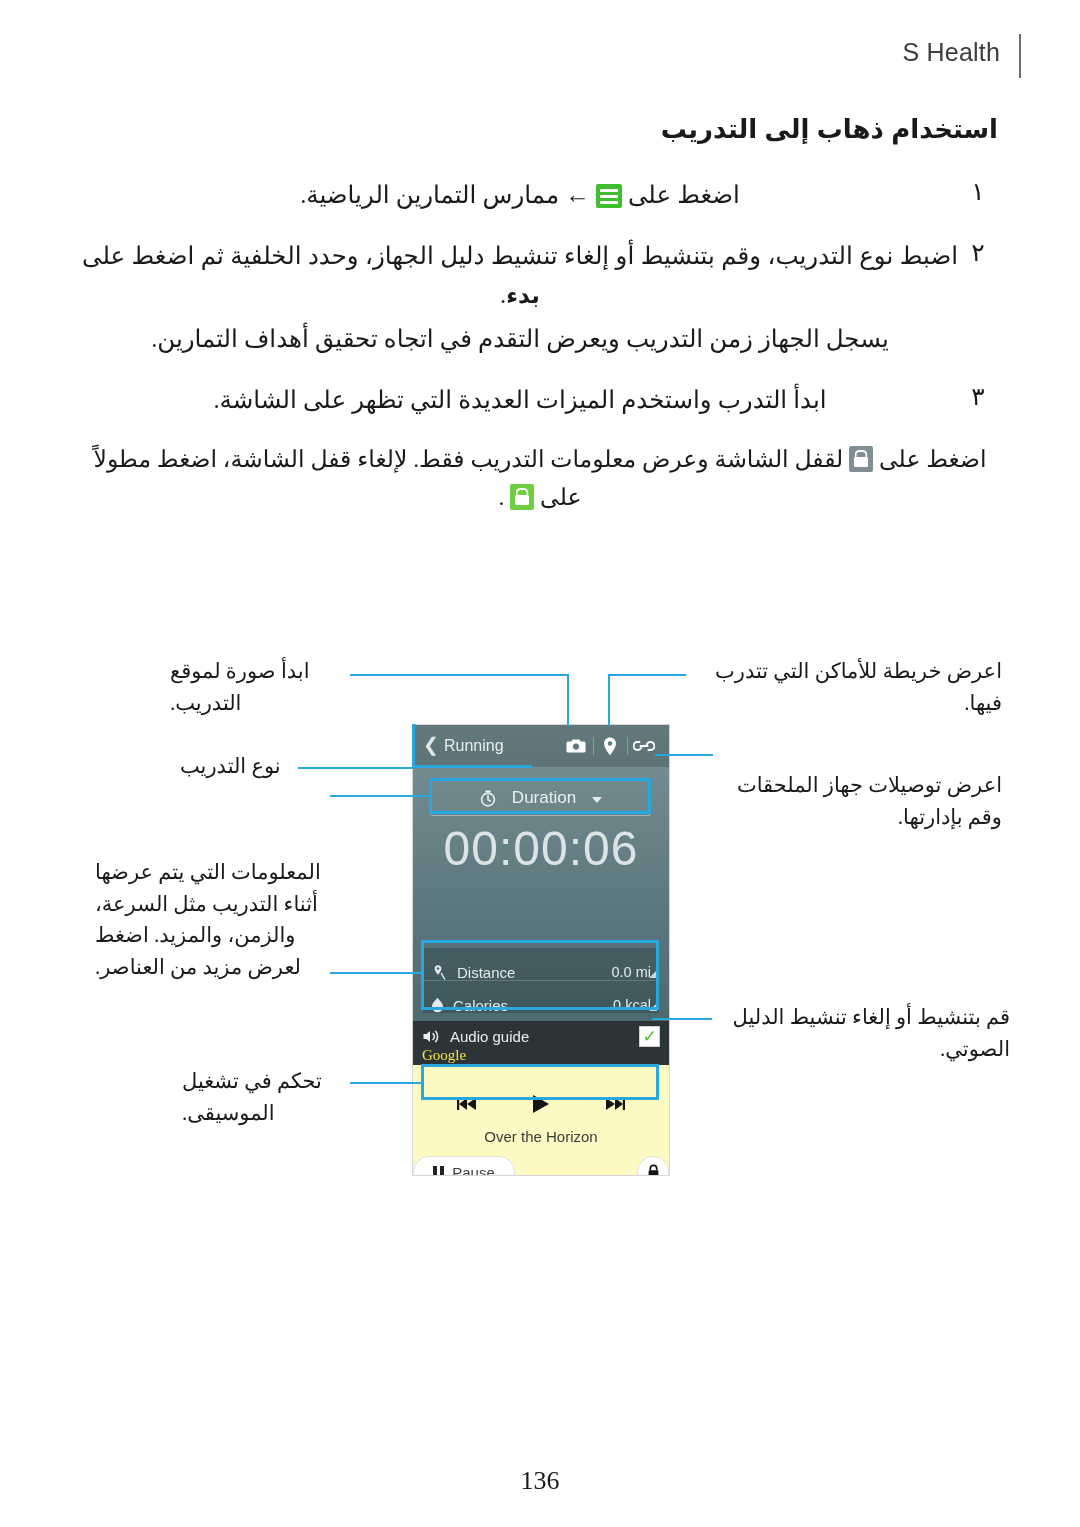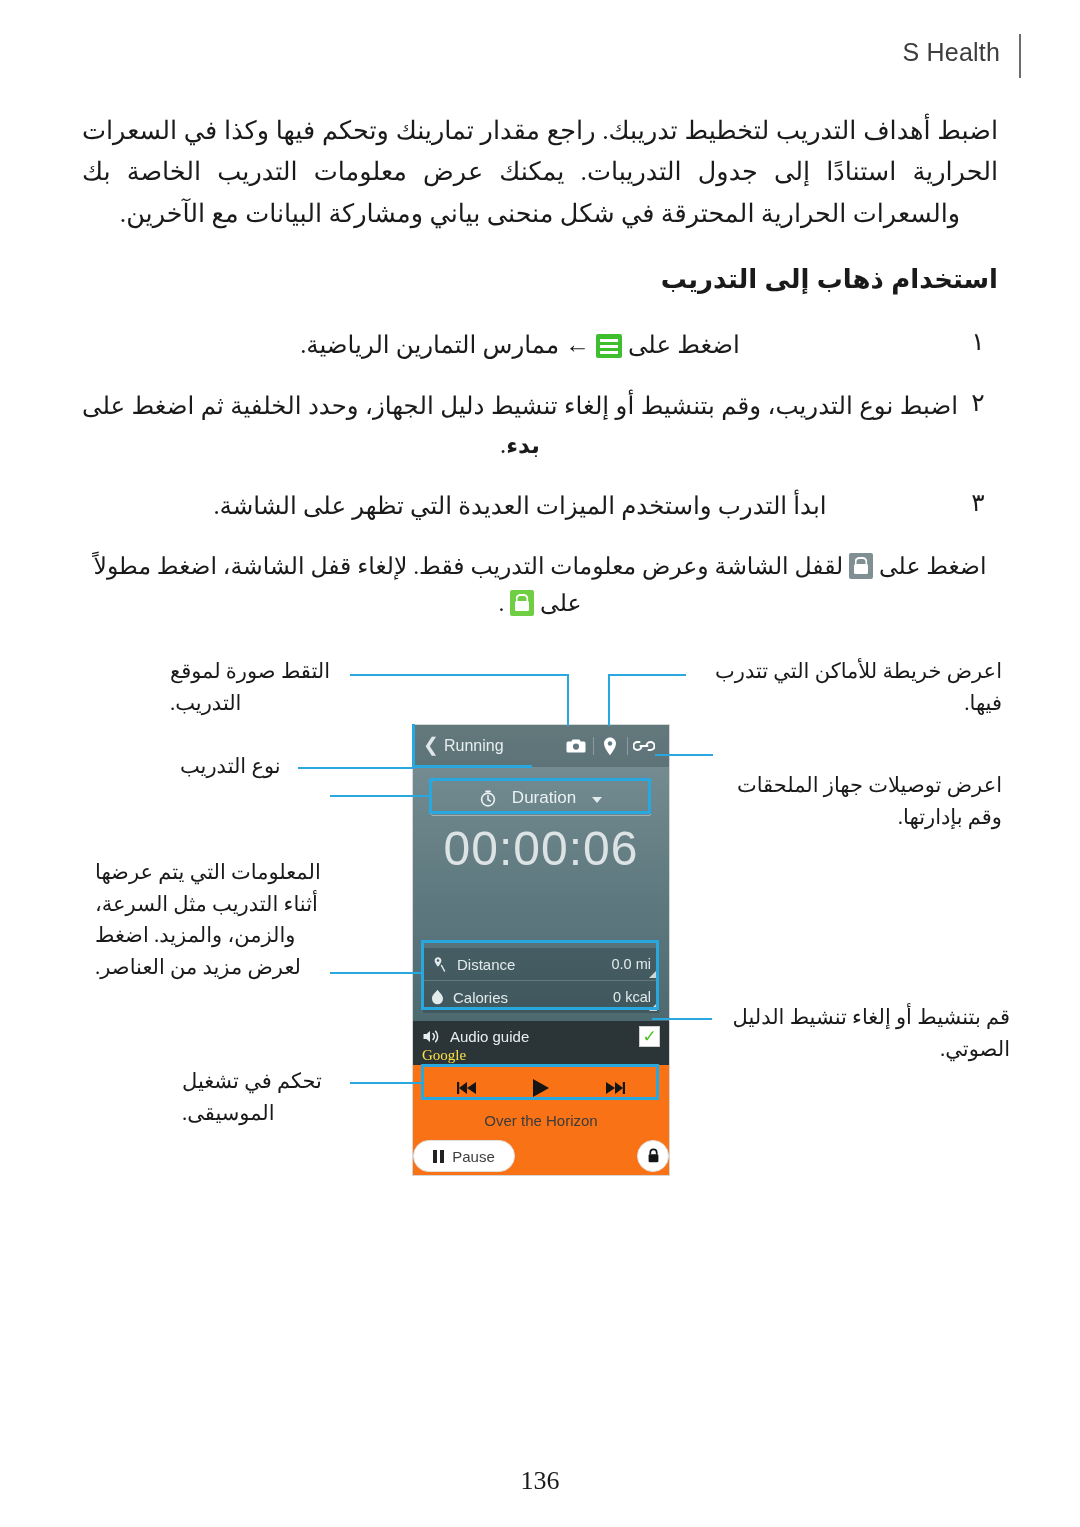--- a/index.html
+++ b/index.html
@@ -261,21 +261,21 @@
 
   .ph-stats {
     position: absolute;
     left: 10px; right: 10px;
     bottom: 8px;
   }
   .ph-stat {
     height: 32px;
     background: rgba(35,52,56,.34);
     display: flex;
-    align-items: center;
+    align-items: flex-start;
     padding: 16px 8px;
     color: #e3eaec;
     font-size: 15px;
     position: relative;
     box-sizing: border-box;
   }
   .ph-stat + .ph-stat { border-top: 1px solid rgba(255,255,255,.18); }
   .ph-stat .lbl { margin-left: 9px; flex: 1 1 auto; }
   .ph-stat .val { font-size: 14.5px; }
   .ph-stat::after {
@@ -315,22 +315,22 @@
   }
   .ph-google {
     position: absolute;
     left: 9px; bottom: 1px;
     color: #fde047;
     font-family: "Liberation Serif", serif;
     font-size: 15px;
   }
 
   .ph-player {
-    background: #f97316;
-    padding-top: 10px;
+    background: #fef9c3;
+    padding-top: 26px;
     height: 110px;
     box-sizing: border-box;
   }
   .ph-transport {
     display: flex;
     align-items: center;
     justify-content: space-around;
     height: 30px;
     padding: 0 18px;
   }
@@ -415,40 +415,40 @@
 <body>
 
 <div class="page-header">
   <div class="header-title">S Health</div>
   <div class="header-rule"></div>
 </div>
 
 <div class="doc-body">
 
 
-  <p class="intro-para">اضبط أهداف التدريب لتخطيط تدريبك. راجع مقدار تمارينك وتحكم فيها وكذا في السعرات الحرارية استنادًا إلى جدول التدريبات. يمكنك عرض معلومات التدريب الخاصة بك والسعرات الحرارية المحترقة في شكل منحنى بياني ومشاركة البيانات مع الآخرين.</p>
 
   <h2 class="title-sub">استخدام ذهاب إلى التدريب</h2>
 
   <div class="steps">
 
     <div class="step">
       <div class="step-num">١</div>
       <div class="step-body">
         <span>اضغط على</span>
         <span class="chip chip-menu"><i></i><i></i><i></i></span>
         <span>← ممارس التمارين الرياضية.</span>
       </div>
     </div>
 
     <div class="step">
       <div class="step-num">٢</div>
       <div class="step-body">
         <span>اضبط نوع التدريب، وقم بتنشيط أو إلغاء تنشيط دليل الجهاز، وحدد الخلفية ثم اضغط على</span>
         <span class="bold">بدء</span><span>.</span>
+        <div class="step-note">يسجل الجهاز زمن التدريب ويعرض التقدم في اتجاه تحقيق أهداف التمارين.</div>
       </div>
     </div>
 
     <div class="step">
       <div class="step-num">٣</div>
       <div class="step-body">ابدأ التدرب واستخدم الميزات العديدة التي تظهر على الشاشة.</div>
     </div>
 
     <div class="sub-note">
       <span>اضغط على</span>
@@ -587,21 +587,21 @@
 
   <div class="hl" style="left:412px; top:52px; width:120px; height:44px; border-right:none; border-top:none;"></div>
   <div class="hl" style="left:429px; top:106px; width:222px; height:36px;"></div>
   <div class="hl" style="left:421px; top:268px; width:238px; height:70px;"></div>
   <div class="hl" style="left:421px; top:392px; width:238px; height:36px;"></div>
 
   <div class="leader v" style="left:567px; top:2px; height:52px;"></div>
   <div class="leader v" style="left:608px; top:2px; height:52px;"></div>
 
   <div class="leader h" style="left:350px; top:2px; width:218px;"></div>
-  <div class="callout left" style="left:170px; top:-16px; width:175px;">التقط صورة لموقع التدريب.</div>
+  <div class="callout left" style="left:170px; top:-16px; width:175px;">ابدأ صورة لموقع التدريب.</div>
 
   <div class="leader h" style="left:608px; top:2px; width:78px;"></div>
   <div class="callout right" style="left:692px; top:-16px; width:310px;">اعرض خريطة للأماكن التي تتدرب فيها.</div>
 
   <div class="leader h" style="left:298px; top:95px; width:116px;"></div>
   <div class="callout left" style="left:180px; top:79px; width:112px;">نوع التدريب</div>
 
   <div class="leader h" style="left:655px; top:82px; width:58px;"></div>
   <div class="callout right" style="left:715px; top:98px; width:287px; text-align:right;">اعرض توصيلات جهاز الملحقات وقم بإدارتها.</div>
 

